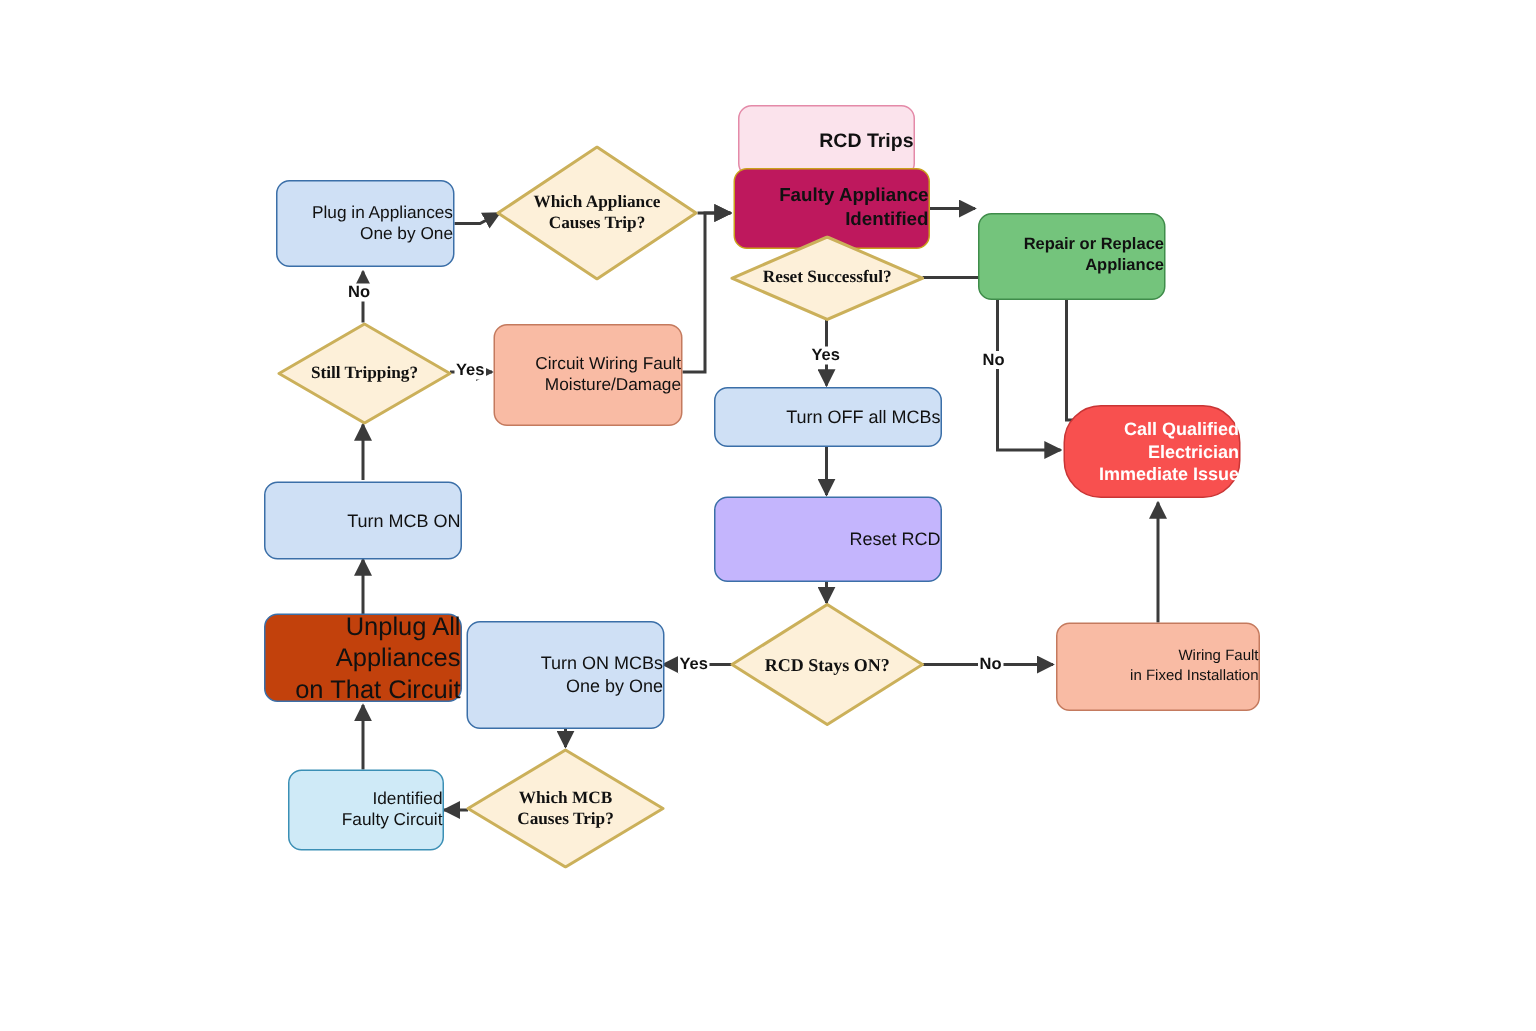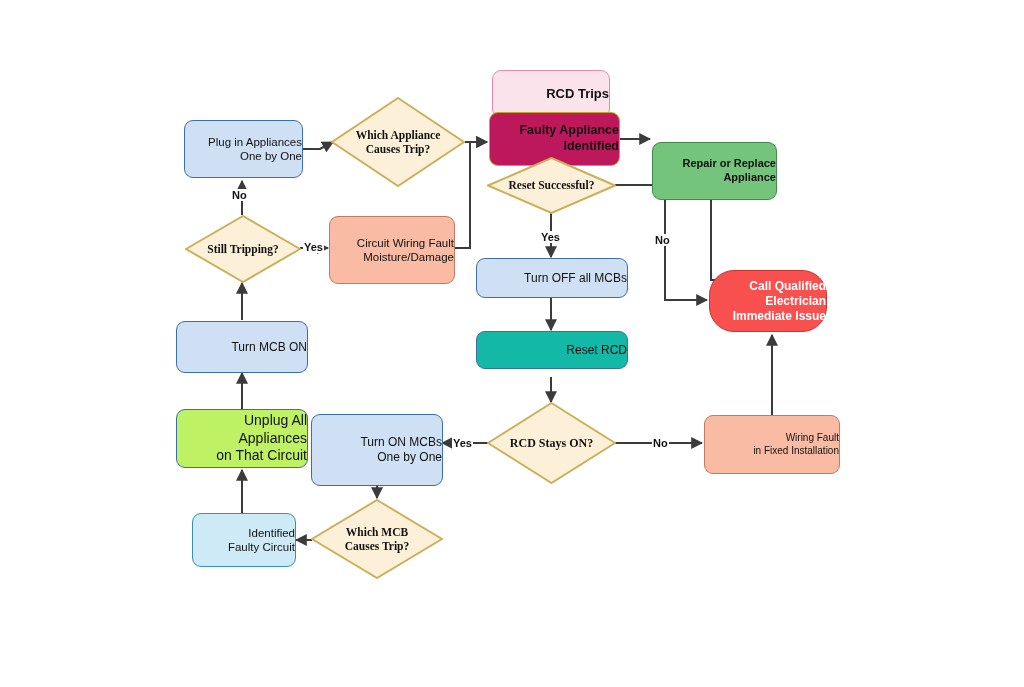--- a/index.html
+++ b/index.html
@@ -159,32 +159,32 @@
               background:#f9bba4; border-color:#c47a5e; font-size:11.5px; color:#111;">
     <span class="node-label">Circuit Wiring Fault
 Moisture/Damage</span>
   </div>
 
   <div class="node proc" style="left:476px; top:258px; width:152px; height:40px;
               background:#cfe0f5; border-color:#3b6fa8; font-size:12px; color:#111;">
     <span class="node-label">Turn OFF all MCBs</span>
   </div>
 
-  <div class="node proc" style="left:476px; top:331px; width:152px; height:38px;
-              background:#14b8a6; border-color:#3b6fa8; font-size:12px; color:#111;">
+  <div class="node proc" style="left:476px; top:331px; width:152px; height:57px;
+              background:#c4b5fd; border-color:#3b6fa8; font-size:12px; color:#111;">
     <span class="node-label">Reset RCD</span>
   </div>
 
   <div class="node proc" style="left:176px; top:321px; width:132px; height:52px;
               background:#cfe0f5; border-color:#3b6fa8; font-size:12px; color:#111;">
     <span class="node-label">Turn MCB ON</span>
   </div>
 
   <div class="node proc" style="left:176px; top:409px; width:132px; height:59px;
-              background:#bef264; border-color:#3b6fa8; font-size:14px; color:#111;">
+              background:#c2410c; border-color:#3b6fa8; font-size:17px; color:#111;">
     <span class="node-label">Unplug All Appliances
 on That Circuit</span>
   </div>
 
   <div class="node proc" style="left:311px; top:414px; width:132px; height:72px;
               background:#cfe0f5; border-color:#3b6fa8; font-size:12px; color:#111;">
     <span class="node-label">Turn ON MCBs
 One by One</span>
   </div>
 

